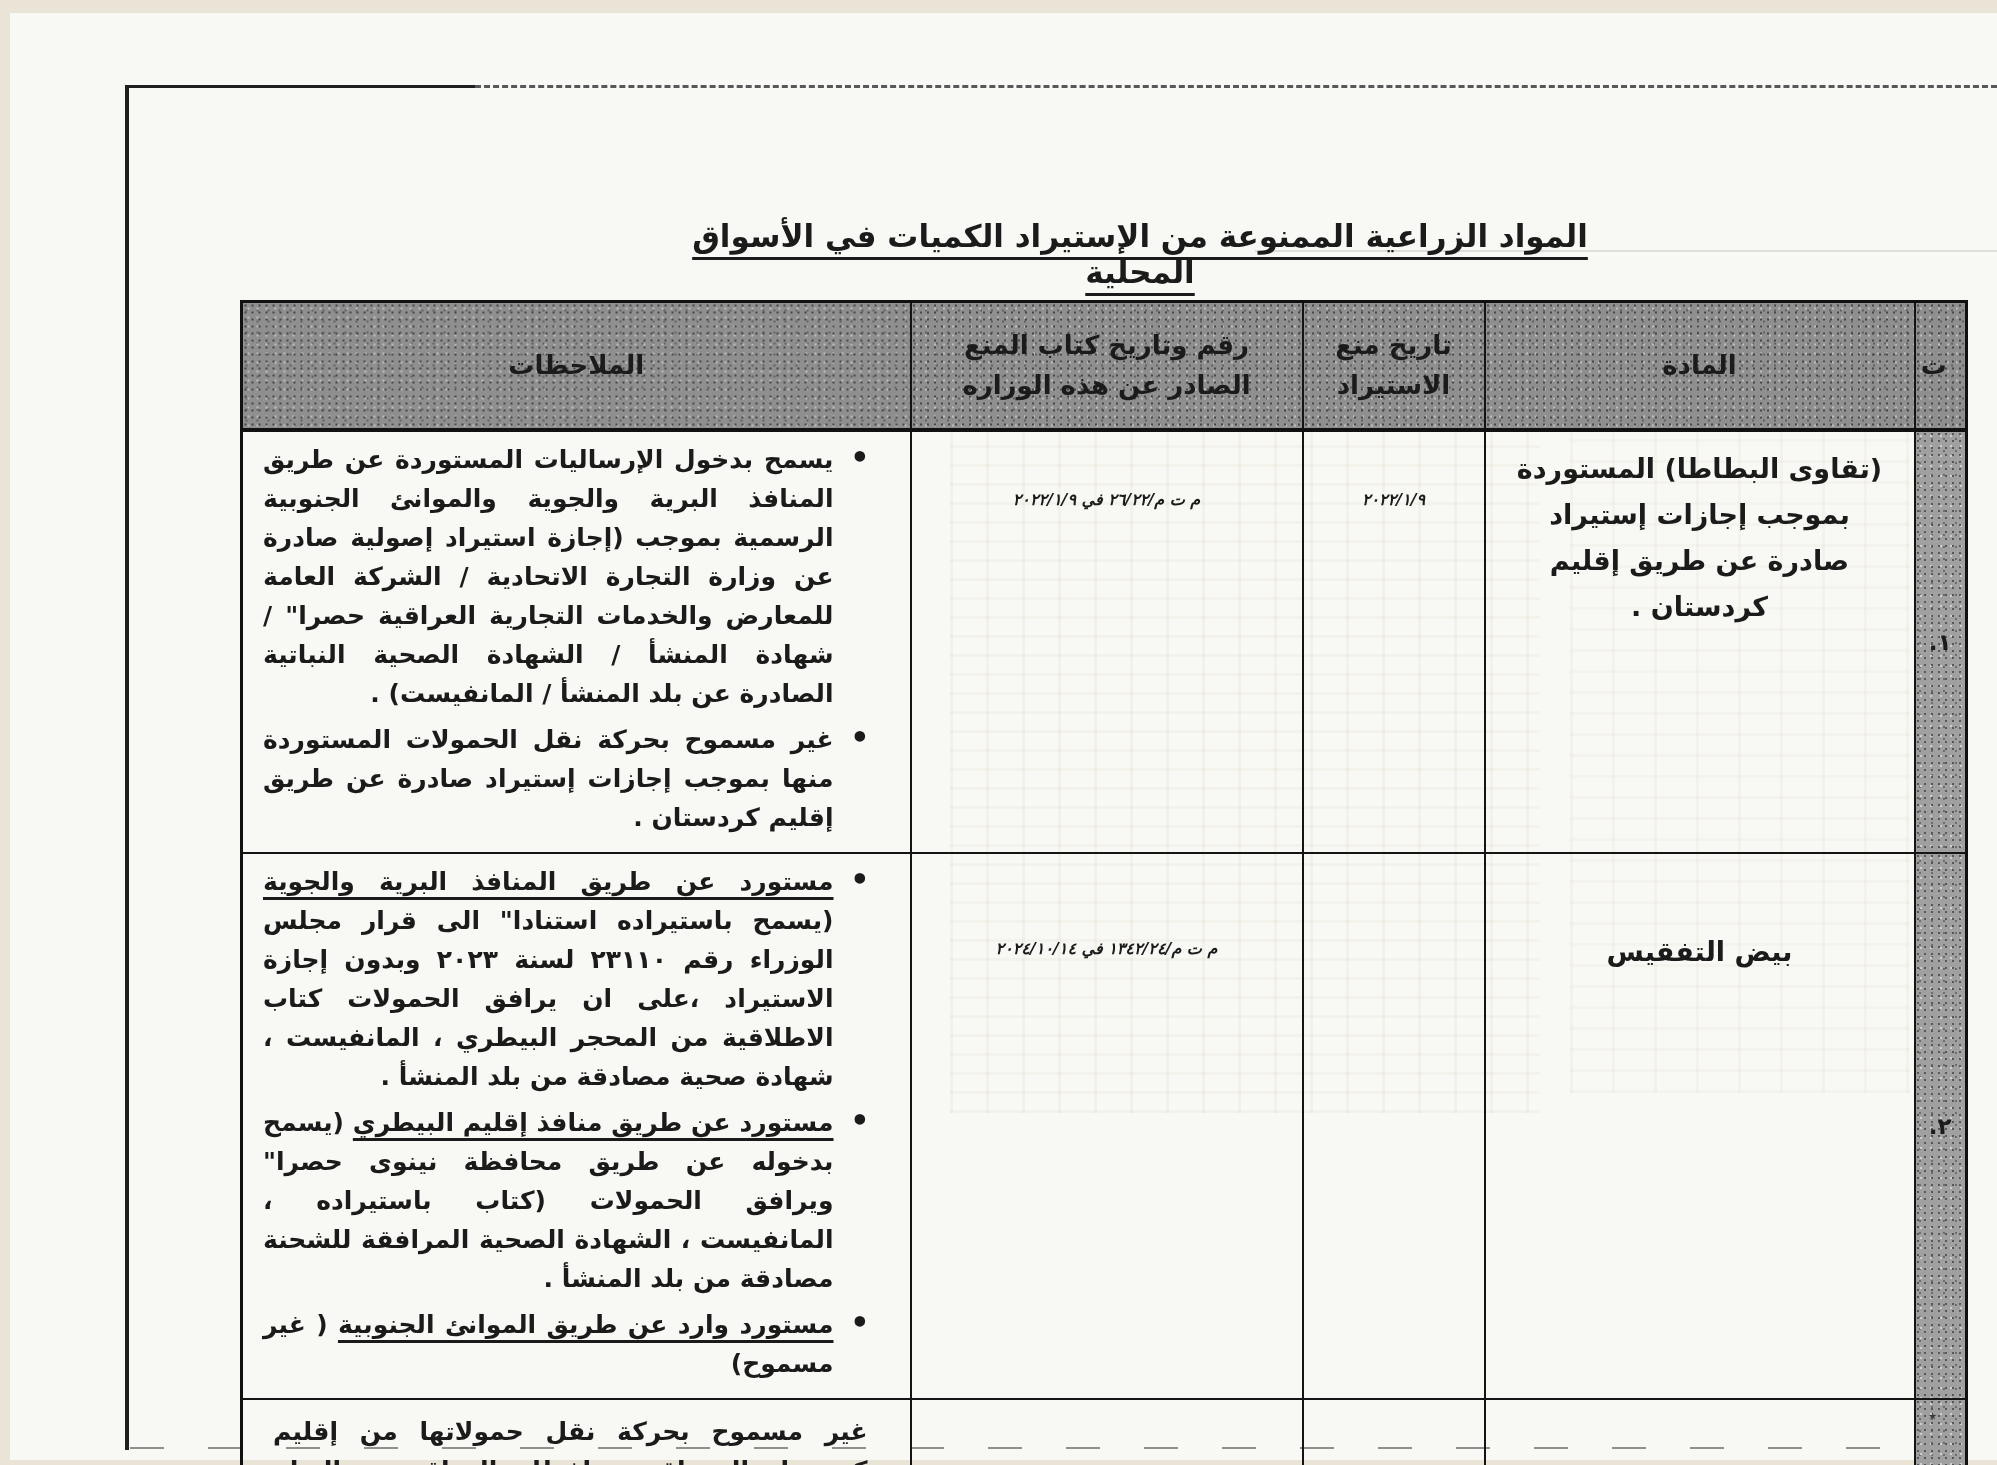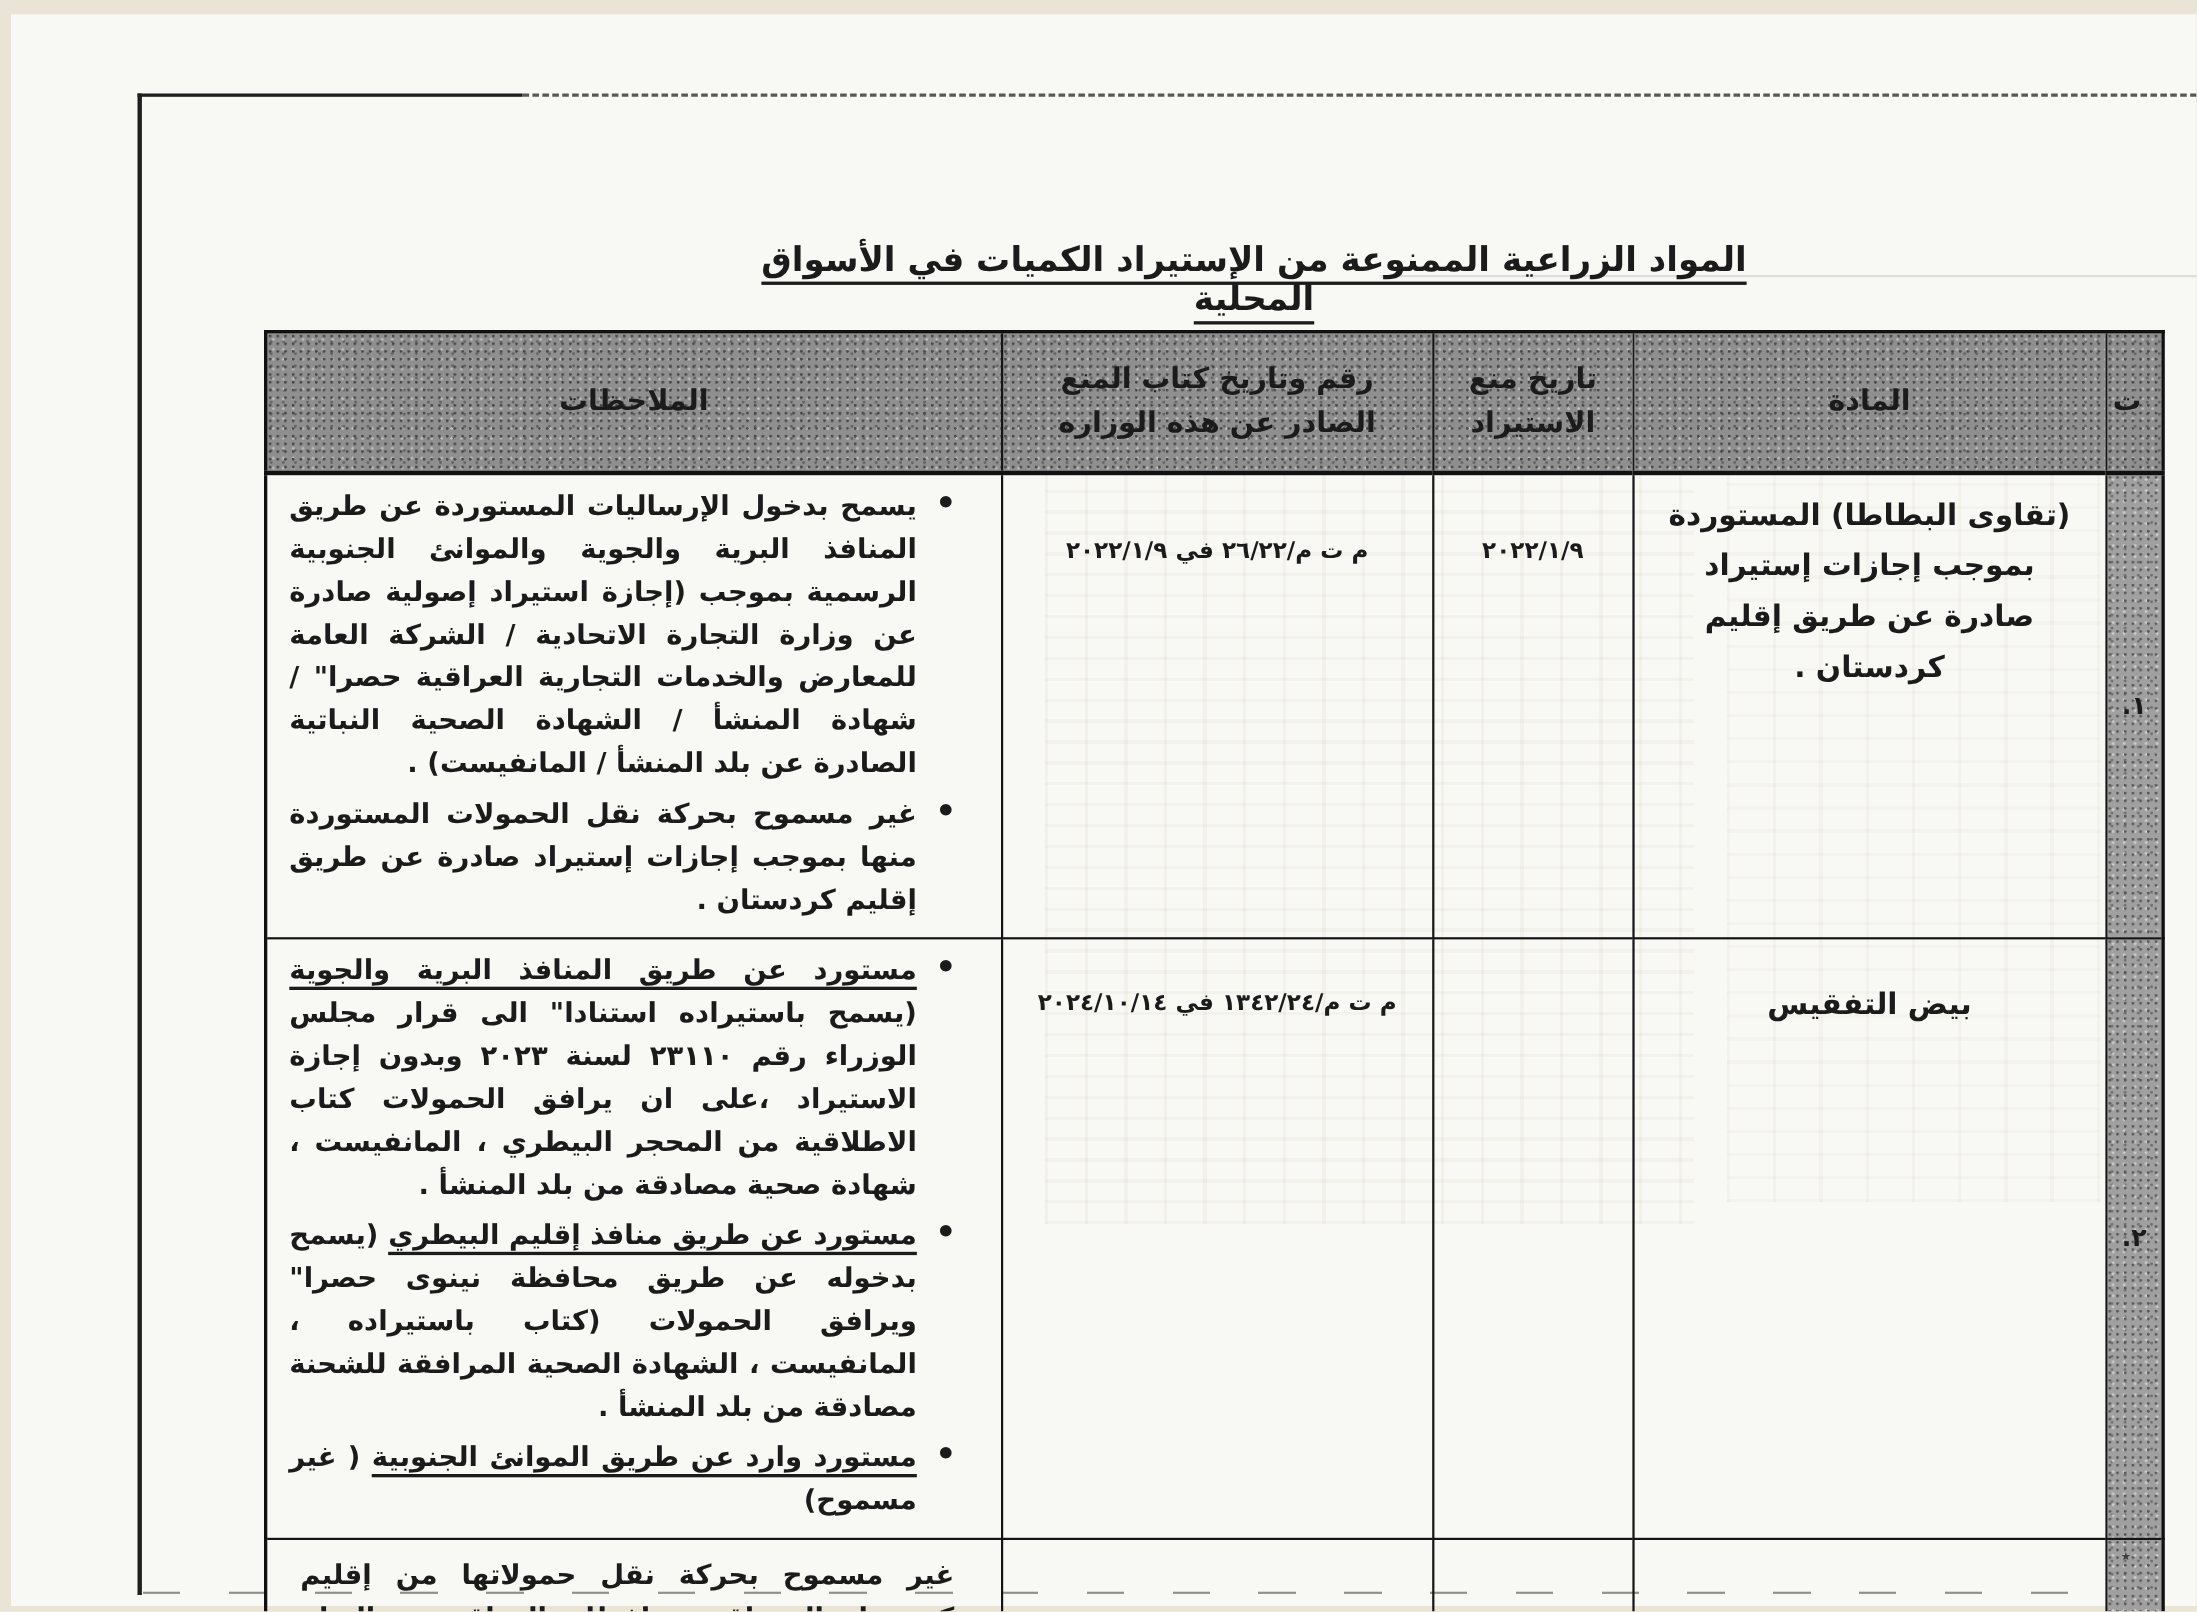--- a/index.html
+++ b/index.html
@@ -62,27 +62,27 @@
       radial-gradient(circle at 2px 2px, #585858 1px, transparent 1.5px),
       radial-gradient(circle at 5px 4px, #cecece 1px, transparent 1.4px),
       radial-gradient(circle at 4px 7px, #6e6e6e 1px, transparent 1.5px);
     background-size:7px 7px, 10px 10px, 12px 12px;
   }
 
   thead th { font-size:26px; text-align:center; vertical-align:middle; padding:6px 18px; line-height:40px; }
 
   td { vertical-align:middle; }
   .cell-material { text-align:center; font-size:27px; line-height:46px; padding:8px 26px; }
-  .cell-ban, .cell-letter { text-align:center; font-size:21px; line-height:40px; padding:4px 8px; }
+  .cell-ban, .cell-letter { text-align:center; font-size:16px; line-height:40px; padding:4px 8px;font-style:italic; }
   .cell-index { text-align:center; font-size:23px; }
   .cell-notes { font-size:25px; line-height:39px; text-align:justify; padding:8px 32px 8px 20px; }
   .cell-notes p { padding:4px 10px; }
 
   .va-top { vertical-align:top; }
-  .pt14 { padding-top:14px;margin-left:13px; }  .pt48 { padding-top:48px; }  .pt75 { padding-top:37px;border-radius:15px; }
+  .pt14 { padding-top:14px;margin-left:13px; }  .pt48 { padding-top:48px; }  .pt75 { padding-top:75px;border-radius:15px; }
 
   ul.notes-list { list-style:none; }
   ul.notes-list li { position:relative; padding-right:44px; margin-bottom:7px; }
   ul.notes-list li::before {
     content:"•"; position:absolute; right:8px; top:-2px; font-size:30px;
   }
   .u { text-decoration:underline; text-decoration-thickness:2.5px; text-underline-offset:7px; }
 
   .mark-br { position:absolute; left:1918px; top:1392px; font-size:17px; color:#3c3c3c; }
 </style>

